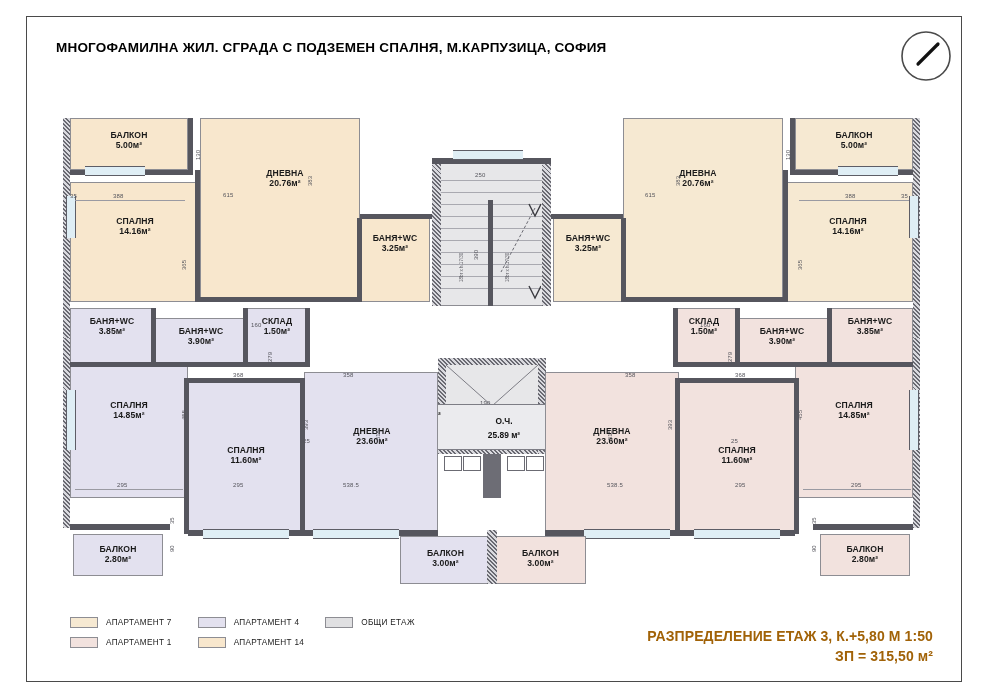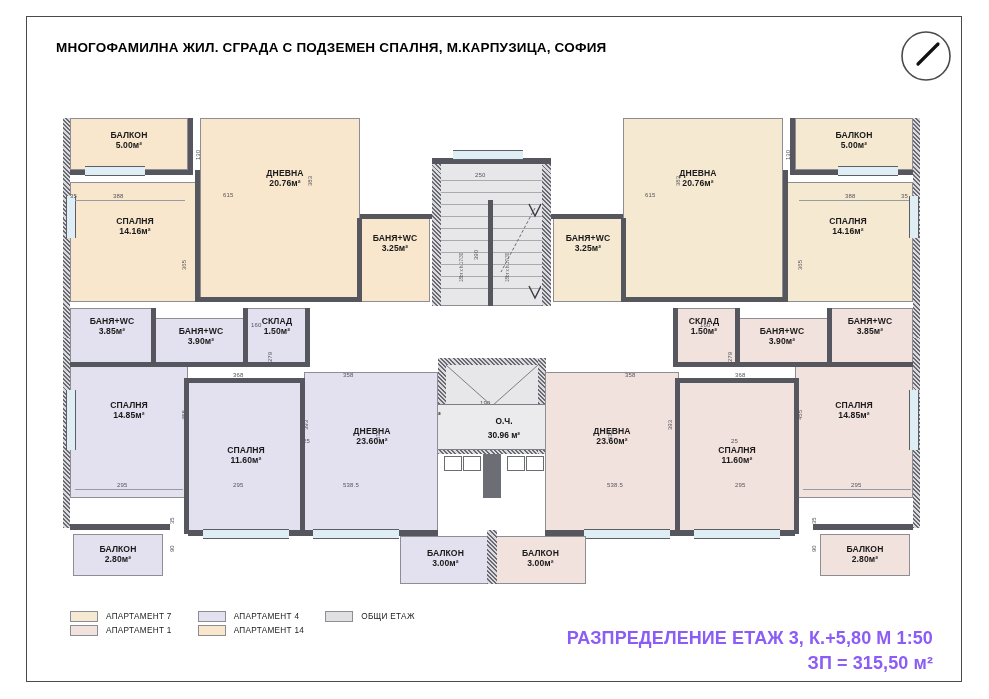--- a/index.html
+++ b/index.html
@@ -27,26 +27,26 @@
   .dline{position:absolute;background:#9a9aa2;height:1px;}
   .win{position:absolute;background:#dfeef5;border-top:1.4px solid #5d5d66;border-bottom:1.4px solid #5d5d66;}
   .winv{position:absolute;background:#dfeef5;border-left:1.4px solid #5d5d66;border-right:1.4px solid #5d5d66;}
   
   #band{position:absolute;left:305px;top:304px;width:370px;height:46px;background:#ebebee;border:1px solid #7d7d85;box-sizing:border-box;}
   .bandtxt{position:absolute;font-size:8.4px;font-weight:bold;color:#111;white-space:nowrap;}
   .arrow{position:absolute;width:0;height:0;}
   
   #legend{position:absolute;left:70px;top:608px;}
   #legtitle{font-size:9.5px;font-weight:bold;color:#000;text-decoration:underline;letter-spacing:.2px;}
-  .legrow{display:flex;align-items:flex-end;margin-top:3px;}
+  .legrow{display:flex;align-items:flex-end;margin-top:9px;}
   .legitem{display:flex;align-items:center;margin-right:26px;}
   .sw{width:28px;height:11px;border:1px solid #8d8d93;box-sizing:border-box;}
   .legtxt{font-size:8.2px;color:#1a1a1a;margin-left:8px;letter-spacing:.3px;white-space:nowrap;}
   #caption{position:absolute;right:56px;top:628px;text-align:right;}
-  .capline{font-size:18px;font-weight:bold;color:#8b5cf6;letter-spacing:.1px;white-space:nowrap;}
+  .capline{font-size:14px;font-weight:bold;color:#a16207;letter-spacing:.1px;white-space:nowrap;}
   .capline2{margin-top:4px;}
   .stairline{position:absolute;background:#a9a9b0;height:1px;}
   .elevx{position:absolute;}
   .pipe{position:absolute;border:1px solid #6b6b73;background:#fff;}
 </style>
 </head>
 <body>
 
 <div id="sheet">
 
@@ -174,21 +174,21 @@
     <div class="pipe" style="left:389px;top:356px;width:16px;height:13px;"></div>
     <div class="pipe" style="left:408px;top:356px;width:16px;height:13px;"></div>
     <div class="pipe" style="left:452px;top:356px;width:16px;height:13px;"></div>
     <div class="pipe" style="left:471px;top:356px;width:16px;height:13px;"></div>
     <div class="wallh" style="left:428px;top:354px;width:18px;height:44px;"></div>
 
     <div id="band"></div>
     <div class="bandtxt" style="left:330px;top:310px;">АП.10 58.22м²</div>
     <div class="bandtxt" style="left:322px;top:330px;">АП.9  84.13м²</div>
     <div class="bandtxt" style="left:424px;top:316px;text-align:center;width:50px;">О.Ч.</div>
-    <div class="bandtxt" style="left:418px;top:330px;text-align:center;width:62px;">30.96 м²</div>
+    <div class="bandtxt" style="left:418px;top:330px;text-align:center;width:62px;">25.89 м²</div>
     <div class="bandtxt" style="left:568px;top:310px;">АП.7  58.22м²</div>
     <div class="bandtxt" style="left:568px;top:330px;">АП.8  83.97м²</div>
 
     <svg style="position:absolute;left:498px;top:318px;width:16px;height:16px;">
       <circle cx="8" cy="8" r="6" fill="none" stroke="#2a2a30" stroke-width="1.2"></circle>
       <line x1="8" y1="0" x2="8" y2="16" stroke="#2a2a30" stroke-width="1.2"></line>
       <line x1="0" y1="8" x2="16" y2="8" stroke="#2a2a30" stroke-width="1.2"></line>
     </svg>
     <div style="position:absolute;left:514px;top:316px;font-size:9px;font-weight:bold;color:#111;border-bottom:1.2px solid #111;padding-bottom:1px;">+5,80</div>
 

